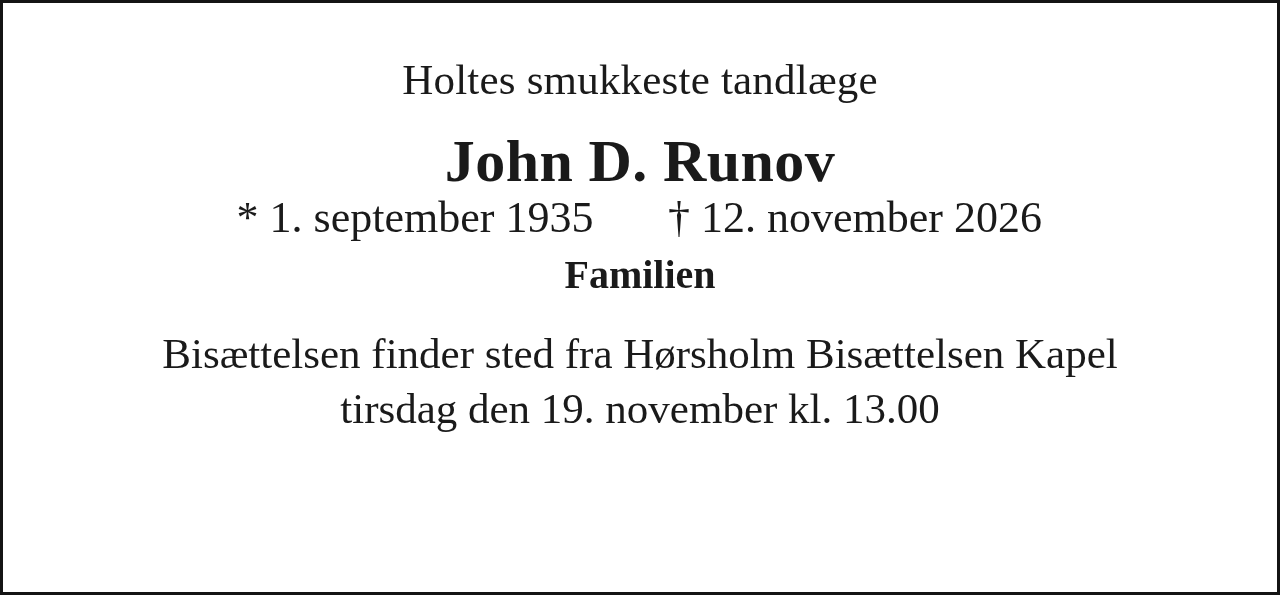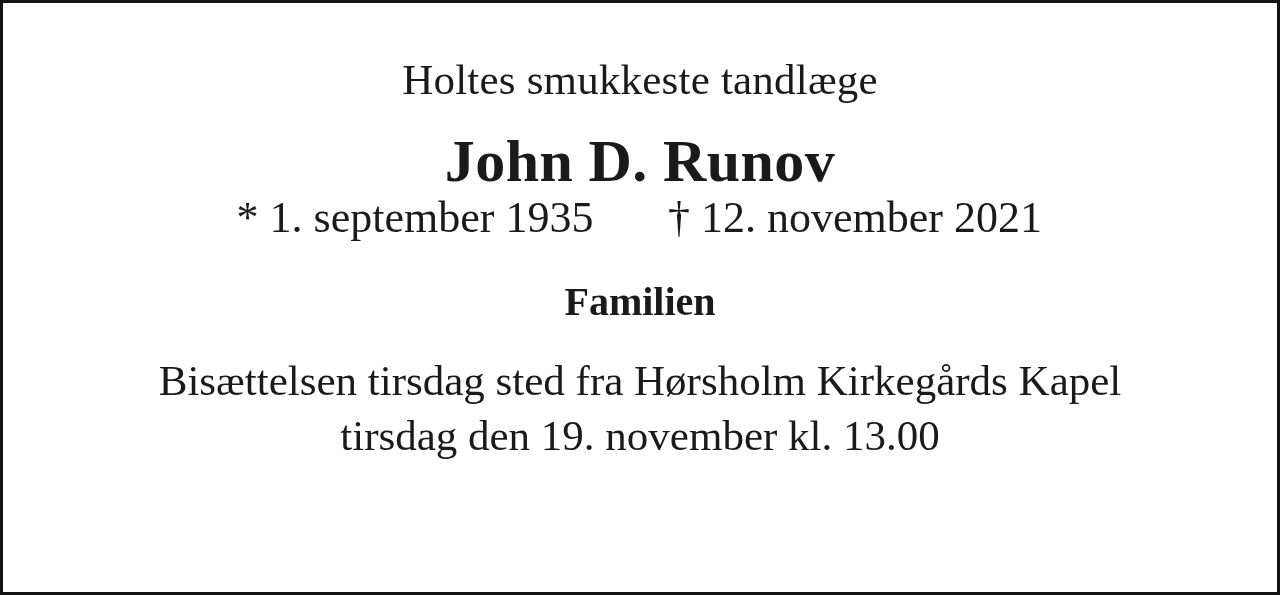--- a/index.html
+++ b/index.html
@@ -42,37 +42,36 @@
     font-weight: 700;
     letter-spacing: 0.4px;
   }
   .dates {
     display: flex;
     justify-content: center;
     align-items: baseline;
     gap: 0;
     font-size: 44px;
     font-weight: 400;
-    margin-bottom: 28px;
+    margin-bottom: 11px;
   }
   .dates .birth {
     width: 430px;
     text-align: center;
     white-space: nowrap;
   }
   .dates .death {
     width: 450px;
     text-align: center;
     white-space: nowrap;
   }
   .signature {
     font-size: 40px;
     font-weight: 700;
     margin-bottom: 30px;
-    margin-top: 10px;
   }
   .service {
     font-size: 43px;
     font-weight: 400;
     line-height: 1.28;
     max-width: 1180px;
   }
   .service .service-line-2 {
     display: block;
   }
@@ -81,23 +80,23 @@
 <body>
 
 <div class="obituary-card">
 
   <div class="line epithet">Holtes smukkeste tandlæge</div>
 
   <div class="line name">John D. Runov</div>
 
   <div class="line dates">
     <span class="birth">* 1. september 1935</span>
-    <span class="death">† 12. november 2021</span>
+    <span class="death">† 12. november 2026</span>
   </div>
 
   <div class="line signature">Familien</div>
 
   <div class="line service">
-    <span class="service-line-1">Bisættelsen tirsdag sted fra Hørsholm Kirkegårds Kapel</span>
+    <span class="service-line-1">Bisættelsen finder sted fra Hørsholm Bisættelsen Kapel</span>
     <span class="service-line-2">tirsdag den 19. november kl. 13.00</span>
   </div>
 
 </div>
 
 </body></html>

